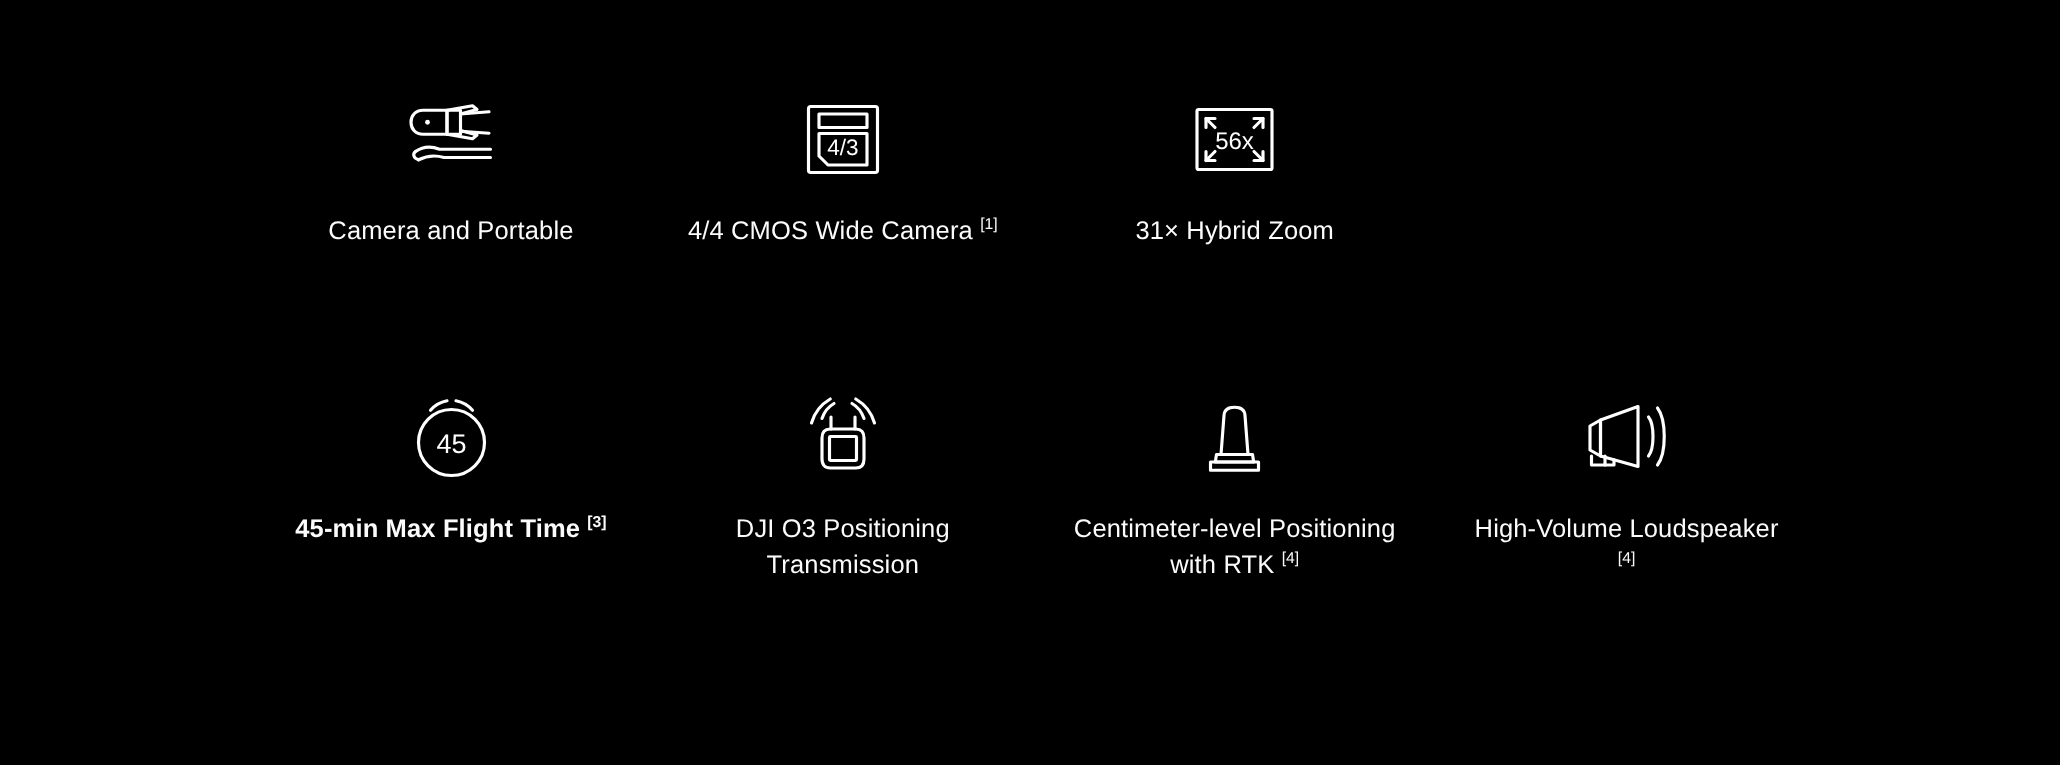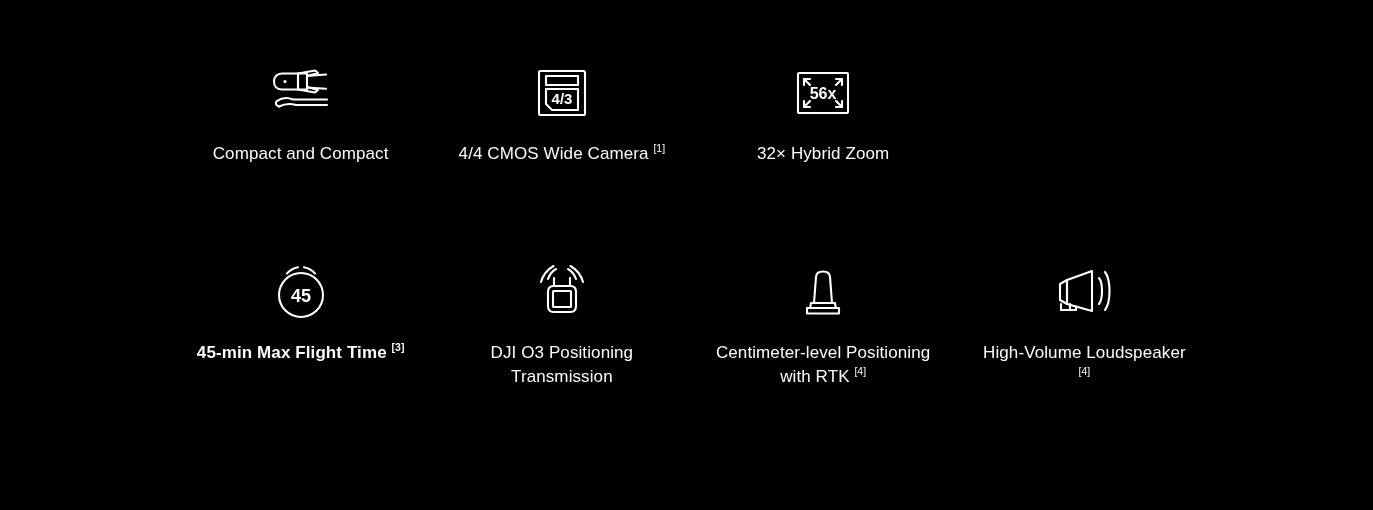--- a/index.html
+++ b/index.html
@@ -39,21 +39,20 @@
     align-items: center;
     padding: 0 6px;
   }
 
   .icon-box {
     height: 62px;
     display: flex;
     align-items: center;
     justify-content: center;
     margin-bottom: 18px;
-    font-weight: bold;
   }
   .icon-box svg {
     display: block;
     overflow: visible;
   }
 
   .feature-label {
     font-size: 17px;
     line-height: 24px;
     text-align: center;
@@ -86,21 +85,21 @@
           <path d="M42 20 L53 23 L50 25.5 L33 22.5"></path>
           <path d="M42 9 L61 7.5"></path>
           <path d="M42 20.5 L61 21.8"></path>
           <circle cx="20" cy="14.5" r="1.6" fill="#ffffff" stroke="none"></circle>
           <path d="M12 34 C17 30.5 23 30.5 28 32.5 L46 32.5 L62 32.5"></path>
           <path d="M14 39.5 C20 36.5 26 36.5 31 38 L49 38 L62 38"></path>
           <path d="M12 34 C10 35.5 10.5 38.5 14 39.5"></path>
         </svg>
       </div>
       <div class="feature-label">
-        <span>Compact and Compact</span>
+        <span>Camera and Portable</span>
       </div>
     </div>
 
     <div class="feature-cell">
       <div class="icon-box">
         <svg width="56" height="52" viewBox="0 0 56 52" fill="none" stroke="#ffffff" stroke-width="2.1" stroke-linecap="round" stroke-linejoin="round">
           <rect x="5" y="4" width="46" height="44" rx="1.5"></rect>
           <path d="M12 9 L44 9 L44 18 L12 18 Z"></path>
           <path d="M12 22 L44 22 L44 43 L18 43 L12 37 Z"></path>
           <text x="28" y="36.5" font-family="'Liberation Sans', sans-serif" font-size="15" fill="#ffffff" stroke="none" text-anchor="middle">4/3</text>
@@ -121,21 +120,21 @@
           <path d="M48 16 L48 10 L42 10"></path>
             <path d="M48 10 L42 16"></path>
           <path d="M10 32 L10 38 L16 38"></path>
             <path d="M10 38 L16 32"></path>
           <path d="M48 32 L48 38 L42 38"></path>
             <path d="M48 38 L42 32"></path>
           <text x="29" y="30" font-family="'Liberation Sans', sans-serif" font-size="16" fill="#ffffff" stroke="none" text-anchor="middle">56x</text>
         </svg>
       </div>
       <div class="feature-label">
-        <span>32× Hybrid Zoom</span>
+        <span>31× Hybrid Zoom</span>
       </div>
     </div>
 
 
   </div>
 
   <div class="feature-row row-2">
 
     <div class="feature-cell">
       <div class="icon-box">

